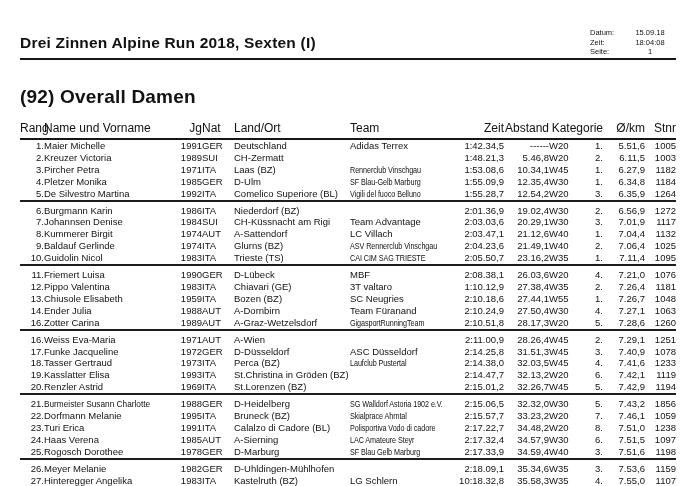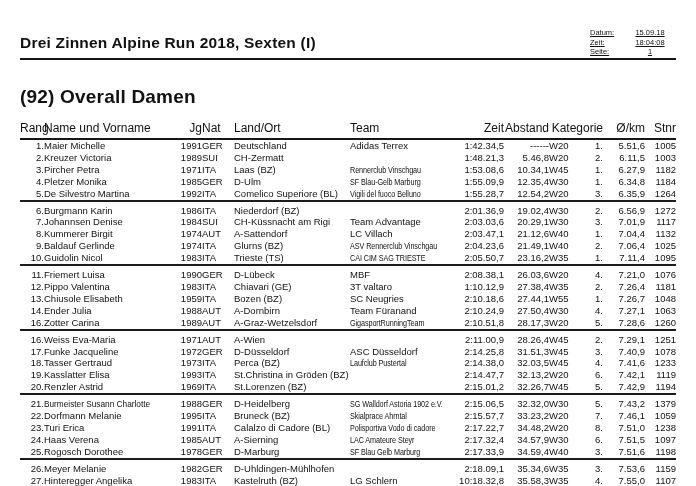--- a/index.html
+++ b/index.html
@@ -29,21 +29,21 @@
     letter-spacing: 0.2px;
     line-height: 18px;
   }
   .print-info {
     position: absolute;
     top: 28px;
     right: 0;
     font-size: 7.5px;
     line-height: 9.5px;
   }
-  .print-info .row { display: flex; width: 86px; text-decoration: underline; }
+  .print-info .row { display: flex; width: 86px; }
   .print-info .lbl { text-align: left; flex: 0 0 34px; }
   .print-info .val { text-align: center; flex: 1; }
   .title-rule {
     border: none;
     border-top: 2.5px solid #161616;
     margin: 6px 0 0 0;
   }
   
   .section-title {
     margin-top: 26px;
@@ -436,21 +436,21 @@
     <td class="l name"><span class="cv condensed-mild">Burmeister Susann Charlotte</span></td>
     <td class="r"><span class="cv">1988</span></td>
     <td class="l nat"><span class="cv">GER</span></td>
     <td class="l"><span class="cv">D-Heidelberg</span></td>
     <td class="l"><span class="cv condensed">SG Walldorf Astoria 1902 e.V.</span></td>
     <td class="r"><span class="cv">2:15.06,5</span></td>
     <td class="r"><span class="cv">32.32,0</span></td>
     <td class="l kat"><span class="cv">W30</span></td>
     <td class="r"><span class="cv">5.</span></td>
     <td class="r"><span class="cv">7.43,2</span></td>
-    <td class="r"><span class="cv">1379</span></td>
+    <td class="r"><span class="cv">1856</span></td>
   </tr>
         <tr>
     <td class="r"><span class="cv">22.</span></td>
     <td class="l name"><span class="cv">Dorfmann Melanie</span></td>
     <td class="r"><span class="cv">1995</span></td>
     <td class="l nat"><span class="cv">ITA</span></td>
     <td class="l"><span class="cv">Bruneck (BZ)</span></td>
     <td class="l"><span class="cv condensed">Skialprace Ahrntal</span></td>
     <td class="r"><span class="cv">2:15.57,7</span></td>
     <td class="r"><span class="cv">33.23,2</span></td>

